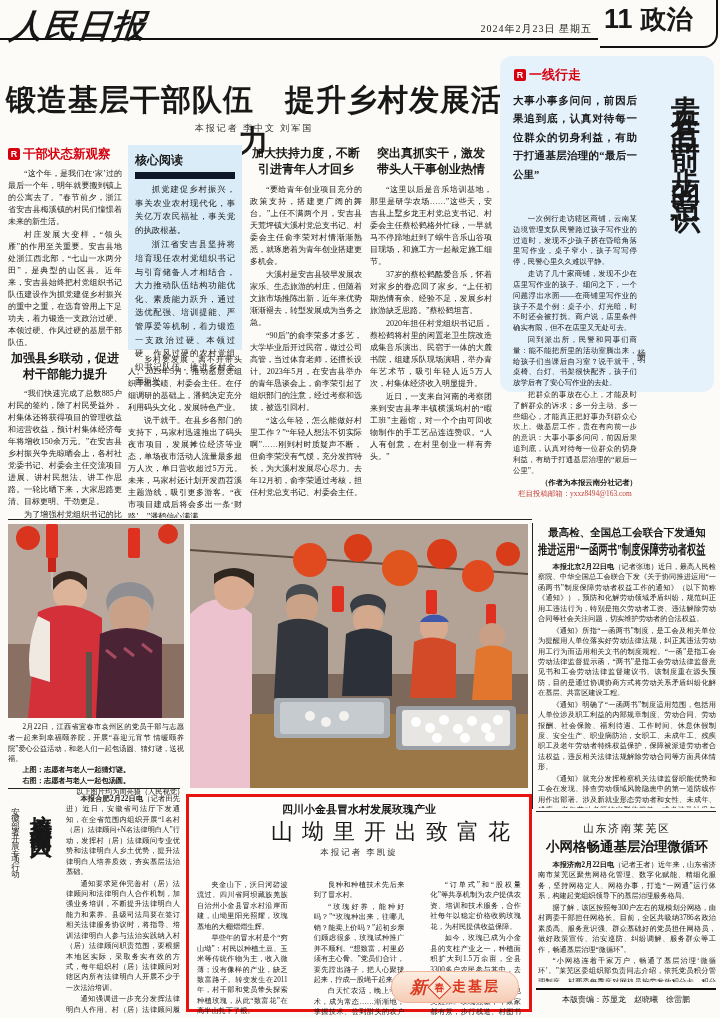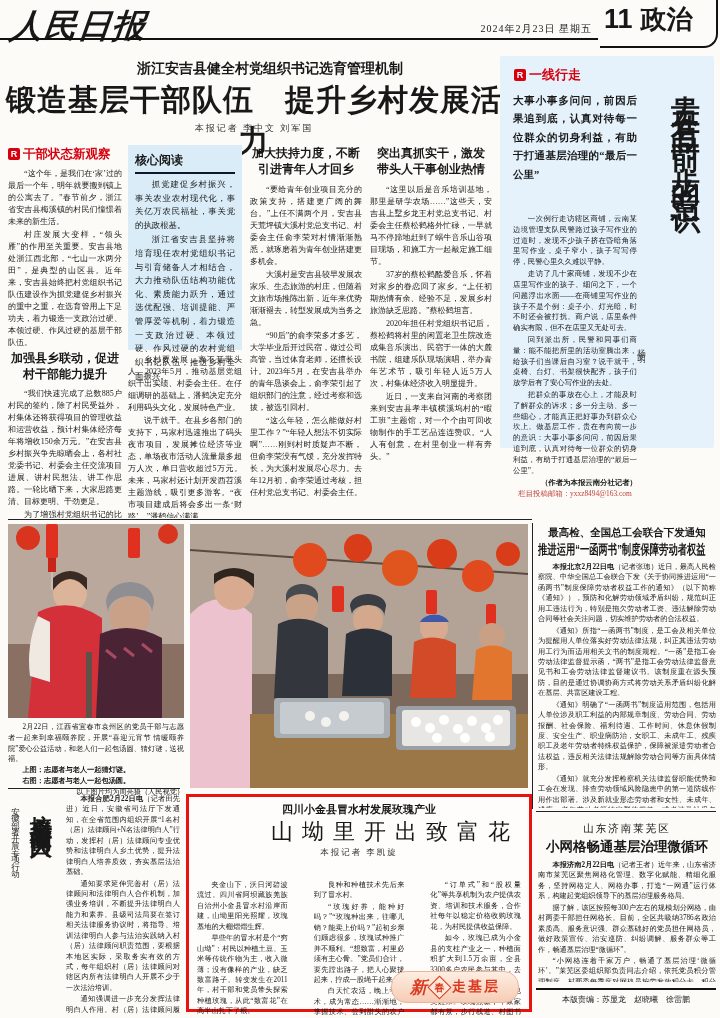--- a/index.html
+++ b/index.html
@@ -27,24 +27,24 @@
   #pageno{font-size:27px;font-weight:900;letter-spacing:0;}
   #section-name{font-size:26px;font-weight:900;margin-left:8px;}
   
   #kicker{left:40px;top:60px;width:460px;text-align:center;font-size:14px;font-weight:bold;}
   #headline{left:4px;top:80px;width:500px;text-align:center;font-size:30px;font-weight:900;letter-spacing:1px;}
   #lead-byline{left:4px;top:122px;width:500px;text-align:center;font-size:9px;letter-spacing:2px;color:#333;}
   .subhead{font-weight:bold;font-size:12px;text-align:center;line-height:1.35;}
   
   #core-box{left:128px;top:145px;width:114px;height:205px;background:#d9ecf8;box-sizing:border-box;
             padding:7px 7px;}
-  #core-label{font-weight:bold;font-size:12px;border-bottom:2px solid #0f172a;padding-bottom:3px;margin-bottom:4px;}
+  #core-label{font-weight:bold;font-size:12px;border-bottom:7px solid #0f172a;padding-bottom:3px;margin-bottom:4px;}
   #core-box p{font-size:8.4px;line-height:1.62;}
   
-  #walk{left:500px;top:56px;width:214px;height:392px;background:#e6f2fb;border-radius:2px;box-sizing:border-box;}
+  #walk{left:500px;top:56px;width:214px;height:336px;background:#e6f2fb;border-radius:12px;box-sizing:border-box;}
   #walk-head{position:absolute;left:14px;top:10px;font-weight:bold;font-size:13px;}
   #walk-quote{position:absolute;left:13px;top:36px;width:124px;font-weight:bold;font-size:10.5px;line-height:1.75;text-align:justify;}
   #walk-body{position:absolute;left:13px;top:158px;width:124px;height:288px;overflow:hidden;}
   #walk-note{font-size:7.4px;text-align:right;font-weight:bold;text-indent:0 !important;}
   #walk-email{font-size:7.4px;text-align:center;text-indent:0 !important;color:#c2403a;}
   #walk-title{position:absolute;right:8px;top:16px;height:428px;writing-mode:vertical-rl;
               font-size:29px;font-weight:900;letter-spacing:12px;}
   #walk-author{position:absolute;right:66px;top:286px;writing-mode:vertical-rl;font-size:8.5px;color:#444;letter-spacing:3px;}
   
   .hrule{background:#222;height:1px;}
@@ -87,21 +87,20 @@
 <div id="page">
 
   <div class="abs" id="masthead">人民日报</div>
   <div class="abs" id="head-date">2024年2月23日  星期五</div>
   <div class="abs" id="head-rule"></div>
   <div class="abs" id="page-bracket"></div>
   <div class="abs hei" id="pageno-wrap">
     <span id="pageno">11</span><span id="section-name">政治</span>
   </div>
 
-  <div class="abs hei" id="kicker">浙江安吉县健全村党组织书记选育管理机制</div>
   <div class="abs hei" id="headline">锻造基层干部队伍　提升乡村发展活力</div>
   <div class="abs" id="lead-byline">本报记者  李中文  刘军国</div>
 
   <div class="abs red hei" style="left:8px;top:146px;width:116px;font-weight:bold;font-size:12.5px;">
     <span class="tag-r">R</span><span>干部状态新观察</span>
   </div>
   <div class="abs art t8 clip" style="left:8px;top:168px;width:114px;height:178px;">
     <p>“这个年，是我们在‘家’过的最后一个年，明年就要搬到镇上的公寓去了。”春节前夕，浙江省安吉县梅溪镇的村民们憧憬着未来的新生活。</p>
     <p>村庄发展大变样，“领头雁”的作用至关重要。安吉县地处浙江西北部，“七山一水两分田”，是典型的山区县。近年来，安吉县始终把村党组织书记队伍建设作为抓党建促乡村振兴的重中之重，在选育管用上下足功夫，着力锻造一支政治过硬、本领过硬、作风过硬的基层干部队伍。</p>
   </div>

